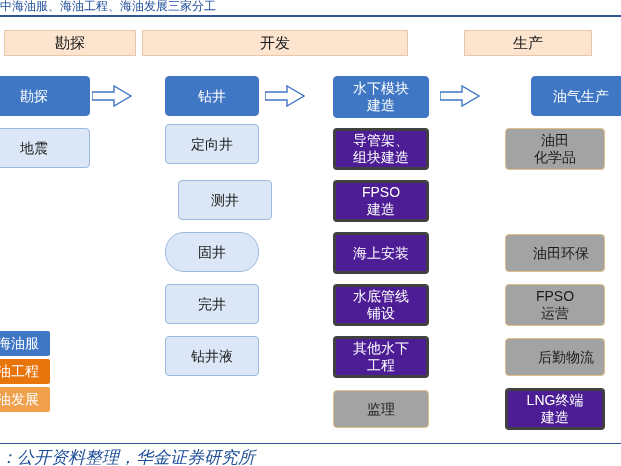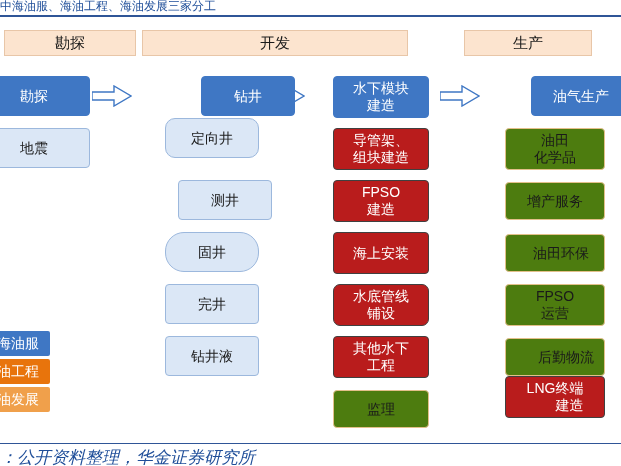--- a/index.html
+++ b/index.html
@@ -67,26 +67,26 @@
     background:#3f77c4;
     border:1px solid #3f77c4;
     color:#ffffff;
   }
   .blue-light{
     background:#dbe7f6;
     border:1px solid #9cb8dd;
     color:#1a1a1a;
   }
   .orange{
-    background:#b91c1c;
-    border:1px solid #404040;
+    background:#4c1d95;
+    border:3px solid #404040;
     color:#ffffff;
   }
   .cream{
-    background:#4d7c0f;
+    background:#a3a3a3;
     border:1px solid #e3c08a;
     color:#1a1a1a;
     text-align:center;
   }
 
   
   .arrow{
     position:absolute;
     width:40px;height:22px;
   }
@@ -119,49 +119,48 @@
   <svg class="arrow" style="left:265px;top:85px;" viewBox="0 0 40 22">
     <polygon points="0,7 22,7 22,1 39,11 22,21 22,15 0,15" fill="#ffffff" stroke="#3f77c4" stroke-width="1.4"></polygon>
   </svg>
   <svg class="arrow" style="left:440px;top:85px;" viewBox="0 0 40 22">
     <polygon points="0,7 22,7 22,1 39,11 22,21 22,15 0,15" fill="#ffffff" stroke="#3f77c4" stroke-width="1.4"></polygon>
   </svg>
 
   <div class="node blue-dark" style="left:-22px;top:76px;width:112px;height:40px;">勘探</div>
   <div class="node blue-light" style="left:-22px;top:128px;width:112px;height:40px;">地震</div>
 
-  <div class="node blue-dark" style="left:165px;top:76px;width:94px;height:40px;margin-left:36px;">钻井</div>
-  <div class="node blue-light" style="left:165px;top:118px;width:94px;height:40px;border-radius:10px;">定向井</div>
+  <div class="node blue-dark" style="left:165px;top:76px;width:94px;height:40px;">钻井</div>
+  <div class="node blue-light" style="left:165px;top:124px;width:94px;height:40px;">定向井</div>
   <div class="node blue-light" style="left:178px;top:180px;width:94px;height:40px;">测井</div>
   <div class="node blue-light" style="left:165px;top:232px;width:94px;height:40px;border-radius:19px;">固井</div>
   <div class="node blue-light" style="left:165px;top:284px;width:94px;height:40px;">完井</div>
   <div class="node blue-light" style="left:165px;top:336px;width:94px;height:40px;">钻井液</div>
 
   <div class="node blue-dark" style="left:333px;top:76px;width:96px;height:42px;">水下模块
 建造</div>
   <div class="node orange" style="left:333px;top:128px;width:96px;height:42px;">导管架、
 组块建造</div>
   <div class="node orange" style="left:333px;top:180px;width:96px;height:42px;">FPSO
 建造</div>
   <div class="node orange" style="left:333px;top:232px;width:96px;height:42px;">海上安装</div>
-  <div class="node orange" style="left:333px;top:284px;width:96px;height:42px;border-radius:7px;">水底管线
+  <div class="node orange" style="left:333px;top:284px;width:96px;height:42px;">水底管线
 铺设</div>
   <div class="node orange" style="left:333px;top:336px;width:96px;height:42px;">其他水下
 工程</div>
   <div class="node cream" style="left:333px;top:390px;width:96px;height:38px;">监理</div>
 
   <div class="node blue-dark" style="left:505px;top:76px;width:100px;height:40px;margin-left:26px;">油气生产</div>
   <div class="node cream" style="left:505px;top:128px;width:100px;height:42px;">油田
 化学品</div>
-  <div class="node cream" style="left:505px;top:182px;width:100px;height:38px;">增产服务</div>
   <div class="node cream" style="left:505px;top:234px;width:100px;height:38px;padding-left:12px;">油田环保</div>
   <div class="node cream" style="left:505px;top:284px;width:100px;height:42px;">FPSO
 运营</div>
   <div class="node cream" style="left:505px;top:338px;width:100px;height:38px;padding-left:22px;">后勤物流</div>
-  <div class="node orange" style="left:505px;top:376px;width:100px;height:42px;text-align:right;">LNG终端
+  <div class="node orange" style="left:505px;top:388px;width:100px;height:42px;">LNG终端
 建造</div>
 
   <div class="legend-item" style="left:-28px;top:331px;background:#3f77c4;">中海油服</div>
   <div class="legend-item" style="left:-28px;top:359px;background:#e8740c;">海油工程</div>
   <div class="legend-item" style="left:-28px;top:387px;background:#f0a04b;">海油发展</div>
 
   <div class="bottom-rule"></div>
   <div class="source-text">：公开资料整理，华金证券研究所</div>
 
 </div>

